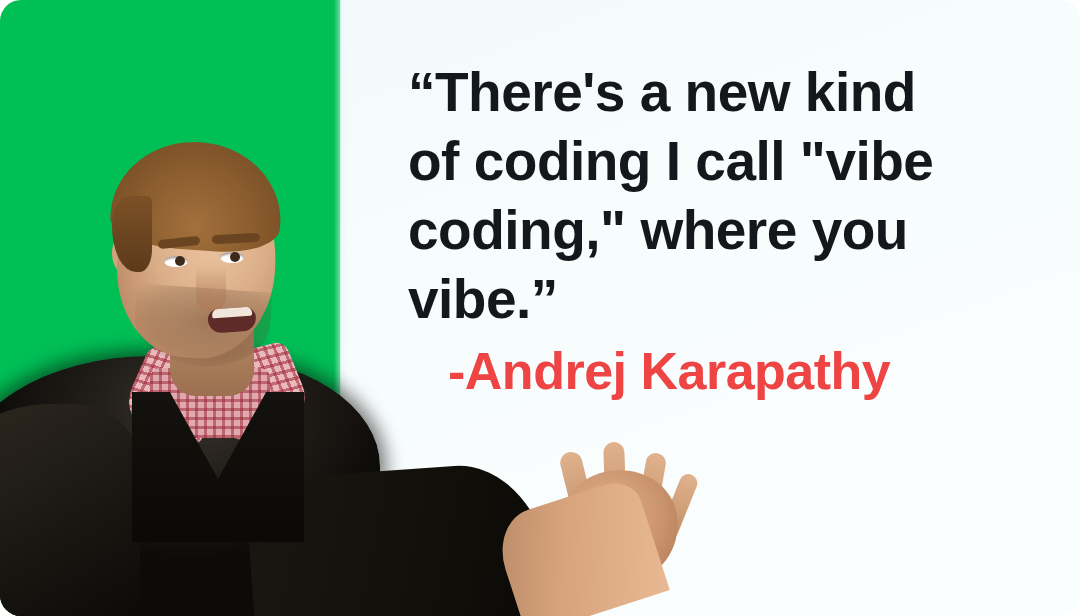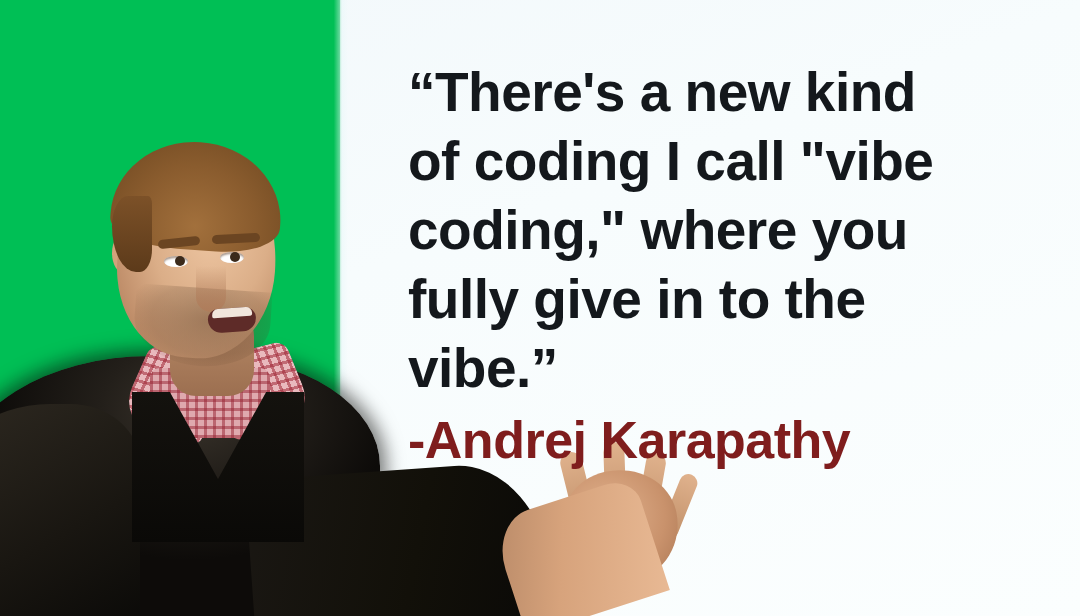--- a/index.html
+++ b/index.html
@@ -10,20 +10,21 @@
   body {
     font-family: "Liberation Sans", sans-serif;
   }
 
   #stage {
     position: relative;
     width: 1080px;
     height: 616px;
     overflow: hidden;
     background: #f4fafc;
+    border-radius: 21px;
   }
 
   
   .bg-right {
     position: absolute;
     inset: 0;
     background: linear-gradient(160deg, #f2f8fb 0%, #f7fcfd 40%, #fbfefe 100%);
   }
   .bg-green {
     position: absolute;
@@ -271,24 +272,25 @@
     line-height: 69px;
     color: #14181c;
     letter-spacing: -0.5px;
     white-space: pre;
   }
   .attribution {
     font-family: "Liberation Sans", sans-serif;
     font-weight: 700;
     font-size: 52px;
     line-height: 66px;
-    color: #7f1d1d;
+    color: #ef4444;
     letter-spacing: -0.5px;
     margin-top: 4px;
     white-space: pre;
+    margin-left: 40px;
   }
 </style>
 </head>
 <body>
 
 <div id="stage">
 
   <div class="bg-right"></div>
   <div class="bg-green"></div>
   <div class="bg-green-feather"></div>
@@ -325,18 +327,17 @@
     <div class="finger f4"></div>
     <div class="palm"></div>
     <div class="thumb"></div>
     <div class="forearm"></div>
   </div>
 
   <div class="quote-block">
     <div class="quote-line">“There's a new kind</div>
     <div class="quote-line">of coding I call "vibe</div>
     <div class="quote-line">coding," where you</div>
-    <div class="quote-line">fully give in to the</div>
     <div class="quote-line">vibe.”</div>
     <div class="attribution">-Andrej Karapathy</div>
   </div>
 
 </div>
 
 </body></html>

